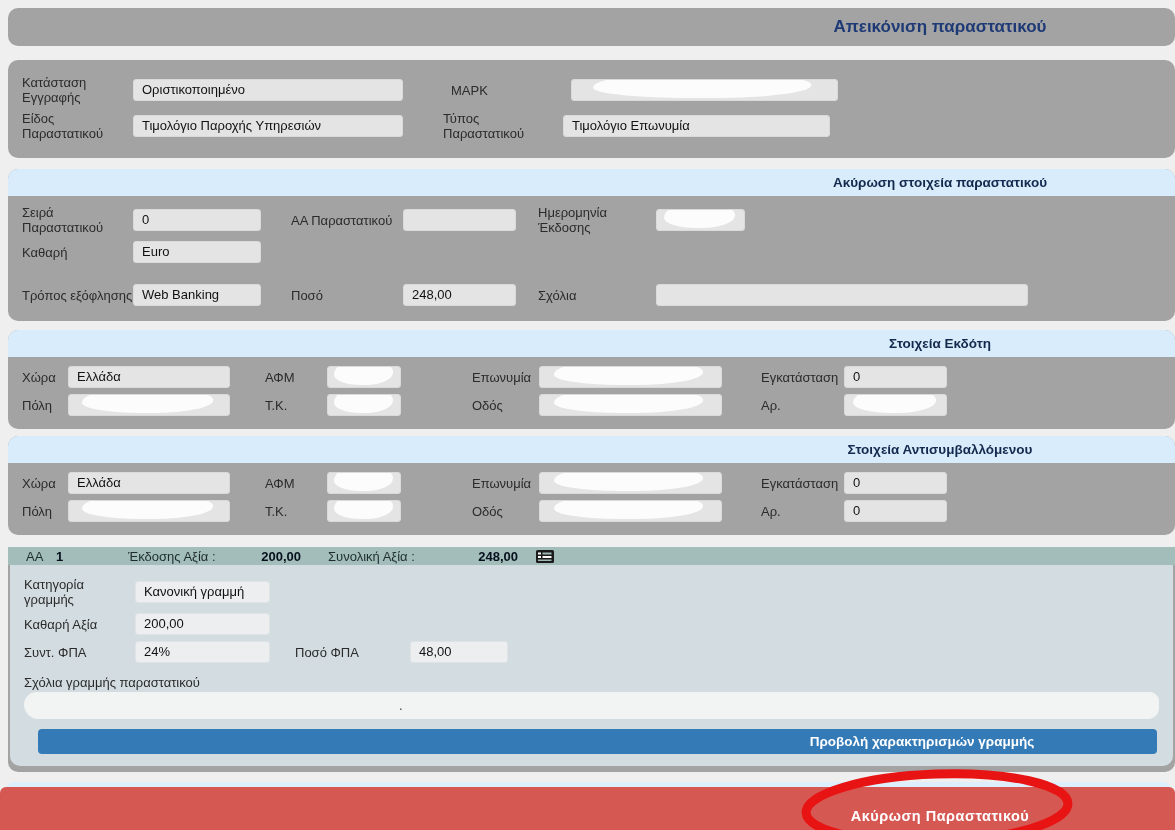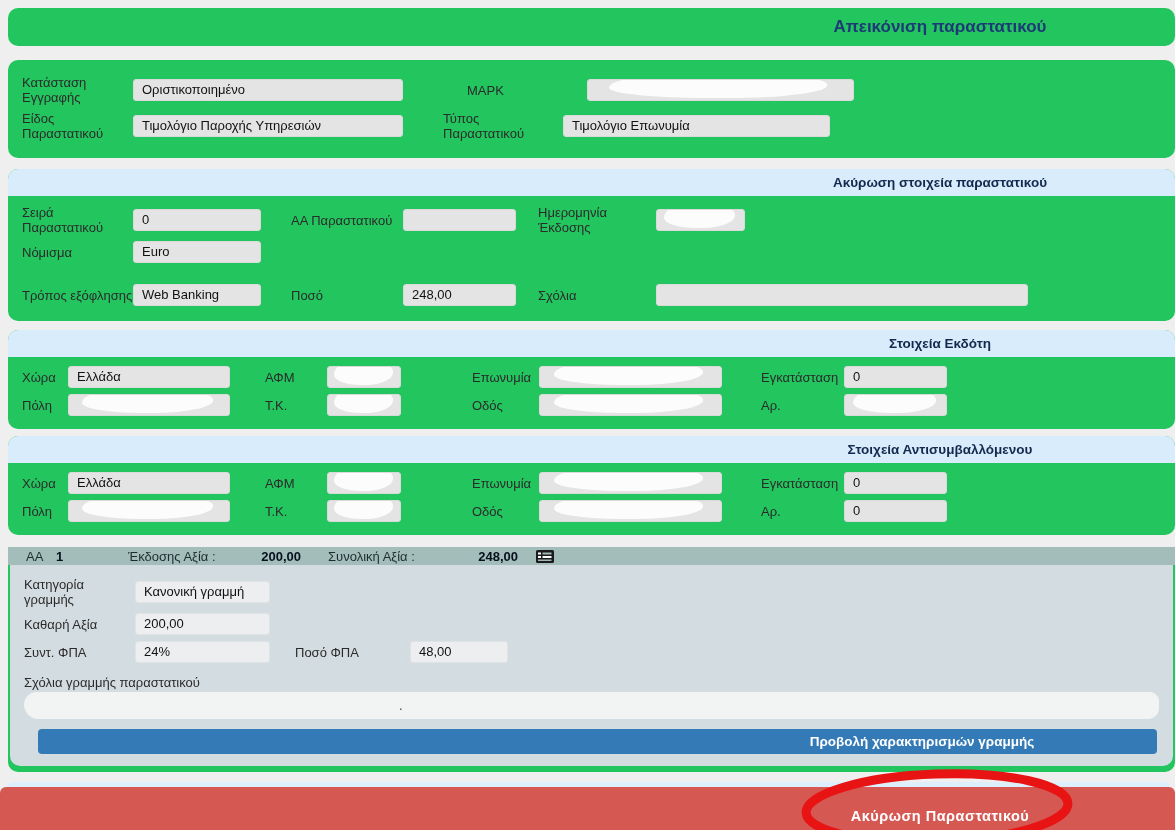--- a/index.html
+++ b/index.html
@@ -7,21 +7,21 @@
   .page {
     position: relative;
     width: 1175px; height: 830px;
     overflow: hidden;
     background: #efefef;
     font-family: "Liberation Sans", sans-serif;
     color: #222;
     padding-top: 8px;
   }
   .card {
-    background: #22c55e;
+    background: #a3a3a3;
     border-radius: 10px;
     margin-left: 8px;
     width: calc(100% - 8px);
   }
   .title-card { height: 38px; display: flex; align-items: center; margin-bottom: 14px; }
   .page-title { font-size: 17px; font-weight: bold; color: #1e3a76; }
   .band-inner { display: block; margin-left: auto; width: 470px; text-align: center; }
 
   .band {
     background: #d9ecfb;
@@ -112,21 +112,21 @@
 <div class="page">
 
   <div class="card title-card">
     <span class="band-inner page-title">Απεικόνιση παραστατικού</span>
   </div>
 
   <div class="card card-head">
     <div class="frow">
       <span class="lbl" style="width:111px">Κατάσταση Εγγραφής</span>
       <span class="fld" style="width:270px">Οριστικοποιημένο</span>
-      <span class="lbl" style="width:120px;margin-left:64px">ΜΑΡΚ</span>
+      <span class="lbl" style="width:120px;margin-left:48px">ΜΑΡΚ</span>
       <span class="fld smudge" style="width:267px"></span>
     </div>
     <div class="frow">
       <span class="lbl" style="width:111px">Είδος Παραστατικού</span>
       <span class="fld" style="width:270px">Τιμολόγιο Παροχής Υπηρεσιών</span>
       <span class="lbl" style="width:120px;margin-left:40px">Τύπος Παραστατικού</span>
       <span class="fld" style="width:267px">Τιμολόγιο Επωνυμία</span>
     </div>
   </div>
 
@@ -136,21 +136,21 @@
     </div>
     <div class="frow" style="margin-top:9px">
       <span class="lbl" style="width:111px">Σειρά Παραστατικού</span>
       <span class="fld" style="width:128px">0</span>
       <span class="lbl" style="width:112px;margin-left:30px">ΑΑ Παραστατικού</span>
       <span class="fld" style="width:113px"></span>
       <span class="lbl" style="width:118px;margin-left:22px">Ημερομηνία Έκδοσης</span>
       <span class="fld smudge" style="width:89px"></span>
     </div>
     <div class="frow">
-      <span class="lbl" style="width:111px">Νόμισμα</span>
+      <span class="lbl" style="width:111px">Καθαρή</span>
       <span class="fld" style="width:128px">Euro</span>
     </div>
     <div class="frow gap-row">
       <span class="lbl" style="width:111px">Τρόπος εξόφλησης</span>
       <span class="fld" style="width:128px">Web Banking</span>
       <span class="lbl" style="width:112px;margin-left:30px">Ποσό</span>
       <span class="fld" style="width:113px">248,00</span>
       <span class="lbl" style="width:118px;margin-left:22px">Σχόλια</span>
       <span class="fld" style="width:372px"></span>
     </div>

